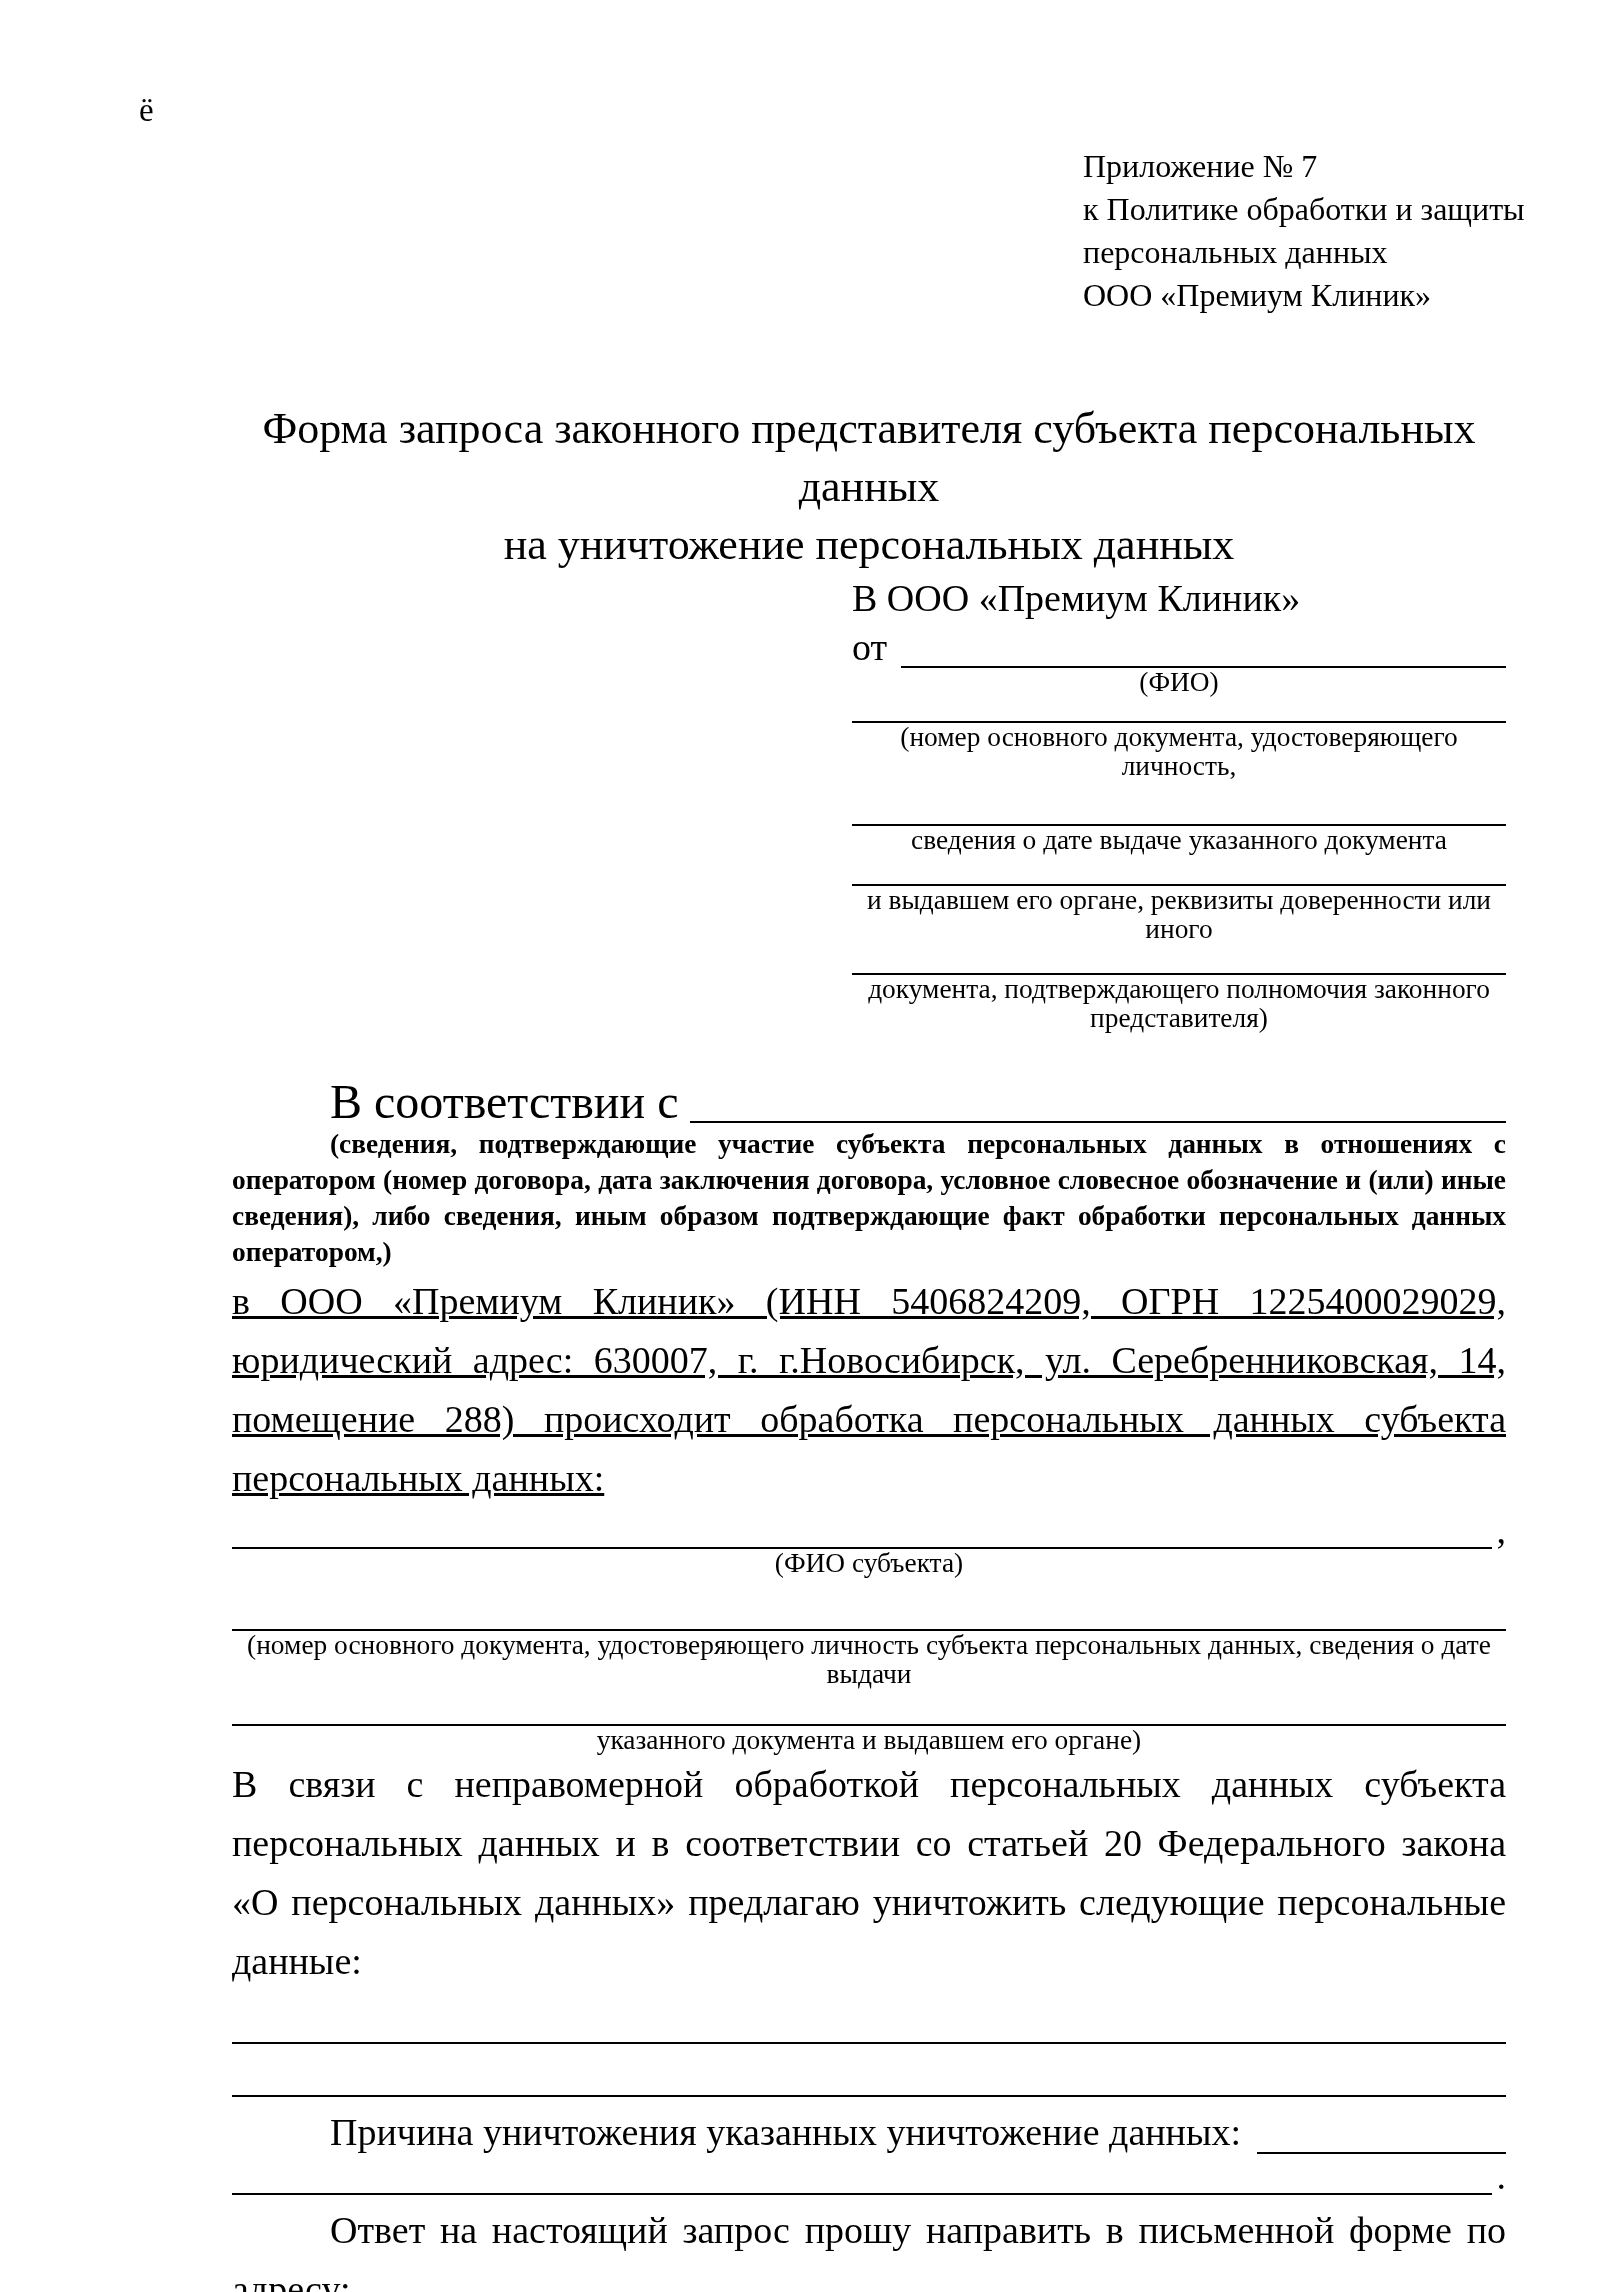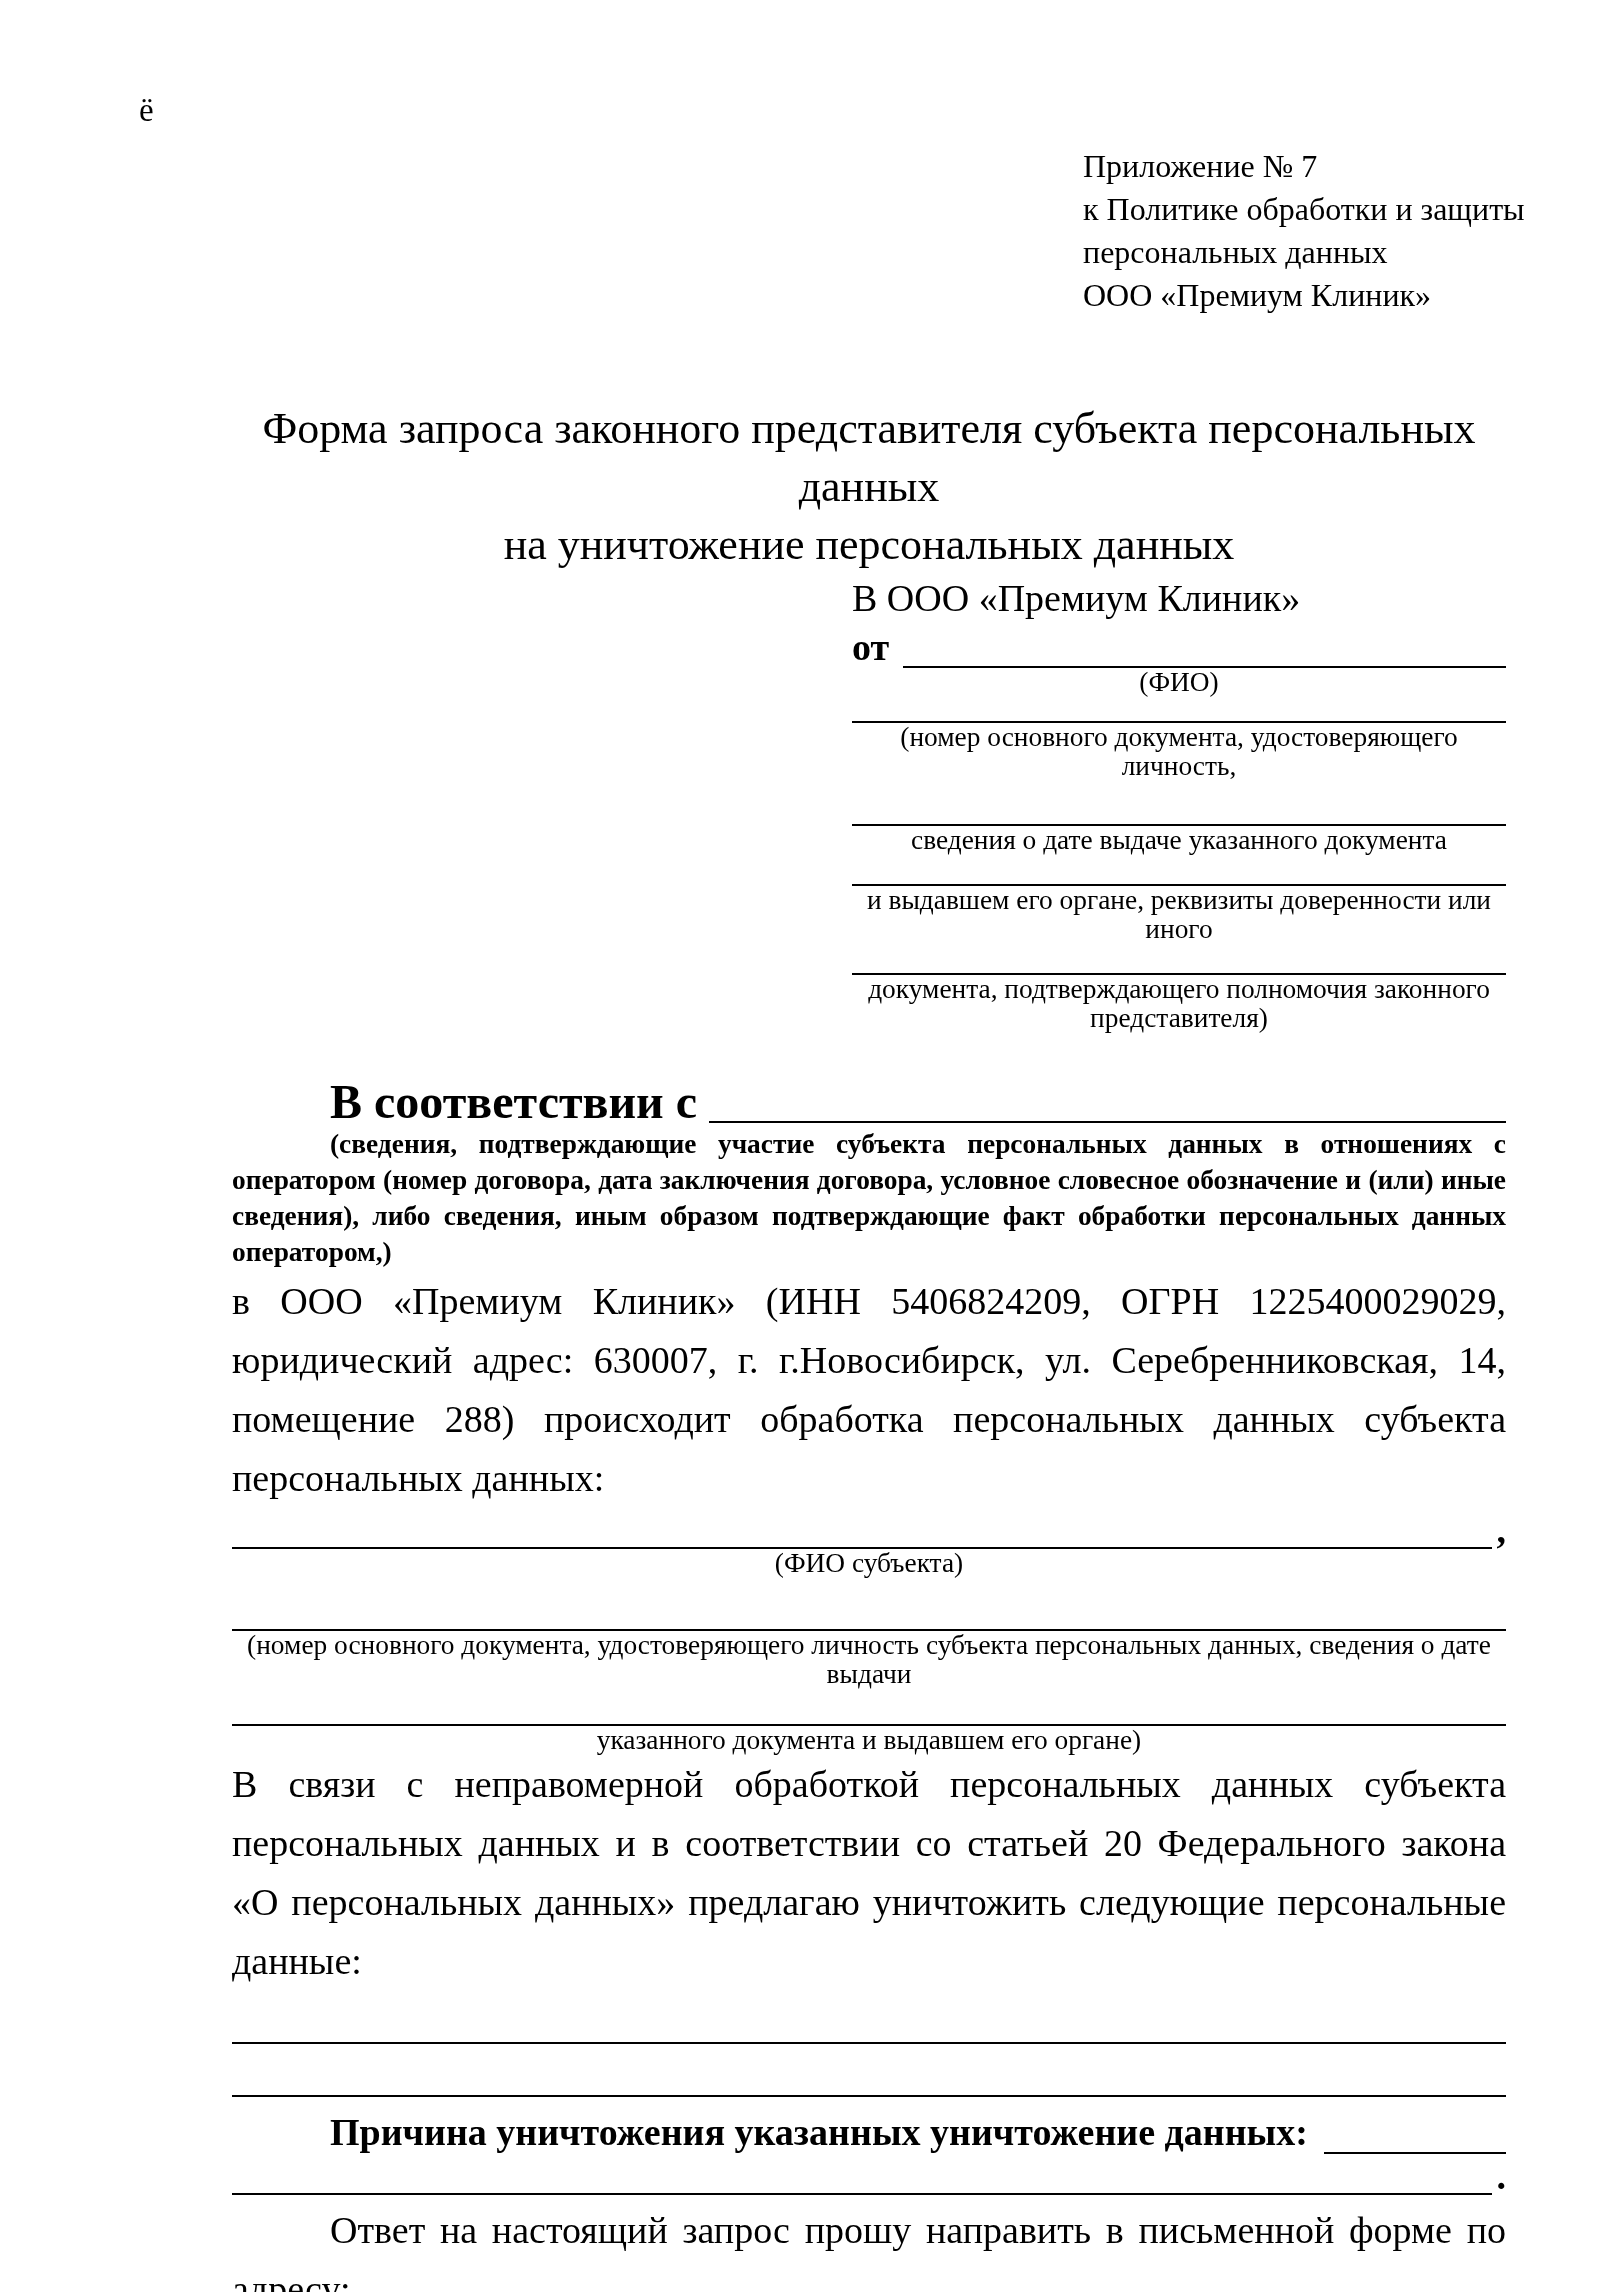--- a/index.html
+++ b/index.html
@@ -12,36 +12,36 @@
   }
   .yo { position:absolute; left:139px; top:92px; font-size:33px; }
   .appendix { position:absolute; left:1083px; top:145px; font-size:32px; line-height:43px; }
   .content { padding:400px 115px 0 232px; }
   .title { margin:0; font-size:44px; line-height:58px; font-weight:normal; text-align:center; }
   .title span { display:block; }
 
   
   .addressee { margin-left:620px; width:654px; font-size:38px; }
   .addr-to { line-height:49px; }
-  .flexrow { display:flex; align-items:flex-end;font-weight:bold; }
+  .flexrow { display:flex; align-items:flex-end; }
   .fill { border-bottom:2.9px solid #000; }
   .from-row { height:45px; }
   .from-row .lead { padding-right:13.7px; line-height:41px; }
   .from-row .fill { flex:1; }
   .caption { font-size:27.4px; line-height:29px; text-align:center; }
   .addr-line { border-bottom:2.9px solid #000; }
   .sp24 { height:23.5px; } .sp44 { height:43px; } .sp30 { height:29px; }
 
   
   .accord-row { margin-top:39px; height:51px; font-size:48px; }
   .accord-row .lead { margin-left:98px; padding-right:11.8px; white-space:nowrap; line-height:43px; }
   .accord-row .fill { flex:1; }
   .note { margin-top:3.9px; font-size:27.4px; line-height:36px; text-align:justify; text-indent:98px;font-weight:bold; }
   .para { margin:0; font-size:38px; line-height:59px; text-align:justify; }
-  .op-para { margin-top:2px; }
+  .op-para { margin-top:2px;text-decoration:underline; }
   .fill-row { font-size:38px; }
   .fill-row .fill { flex:1; }
   .suffix { padding-left:4.9px; line-height:37px; }
   .h42 { height:41px; } .h52 { height:51px; } .h36 { height:35px; }
   .blank-line { border-bottom:2.9px solid #000; height:51px; }
   .reason-row { margin-top:2px; height:55px; font-size:38px; }
   .reason-row .lead { margin-left:98px; padding-right:15.7px; white-space:nowrap; line-height:43px; }
   .reason-row .fill { flex:1; }
   .answer-para { margin-top:5.9px; font-size:38px; line-height:59px; text-align:justify; text-align-last:justify; text-indent:98px; }
 </style>

